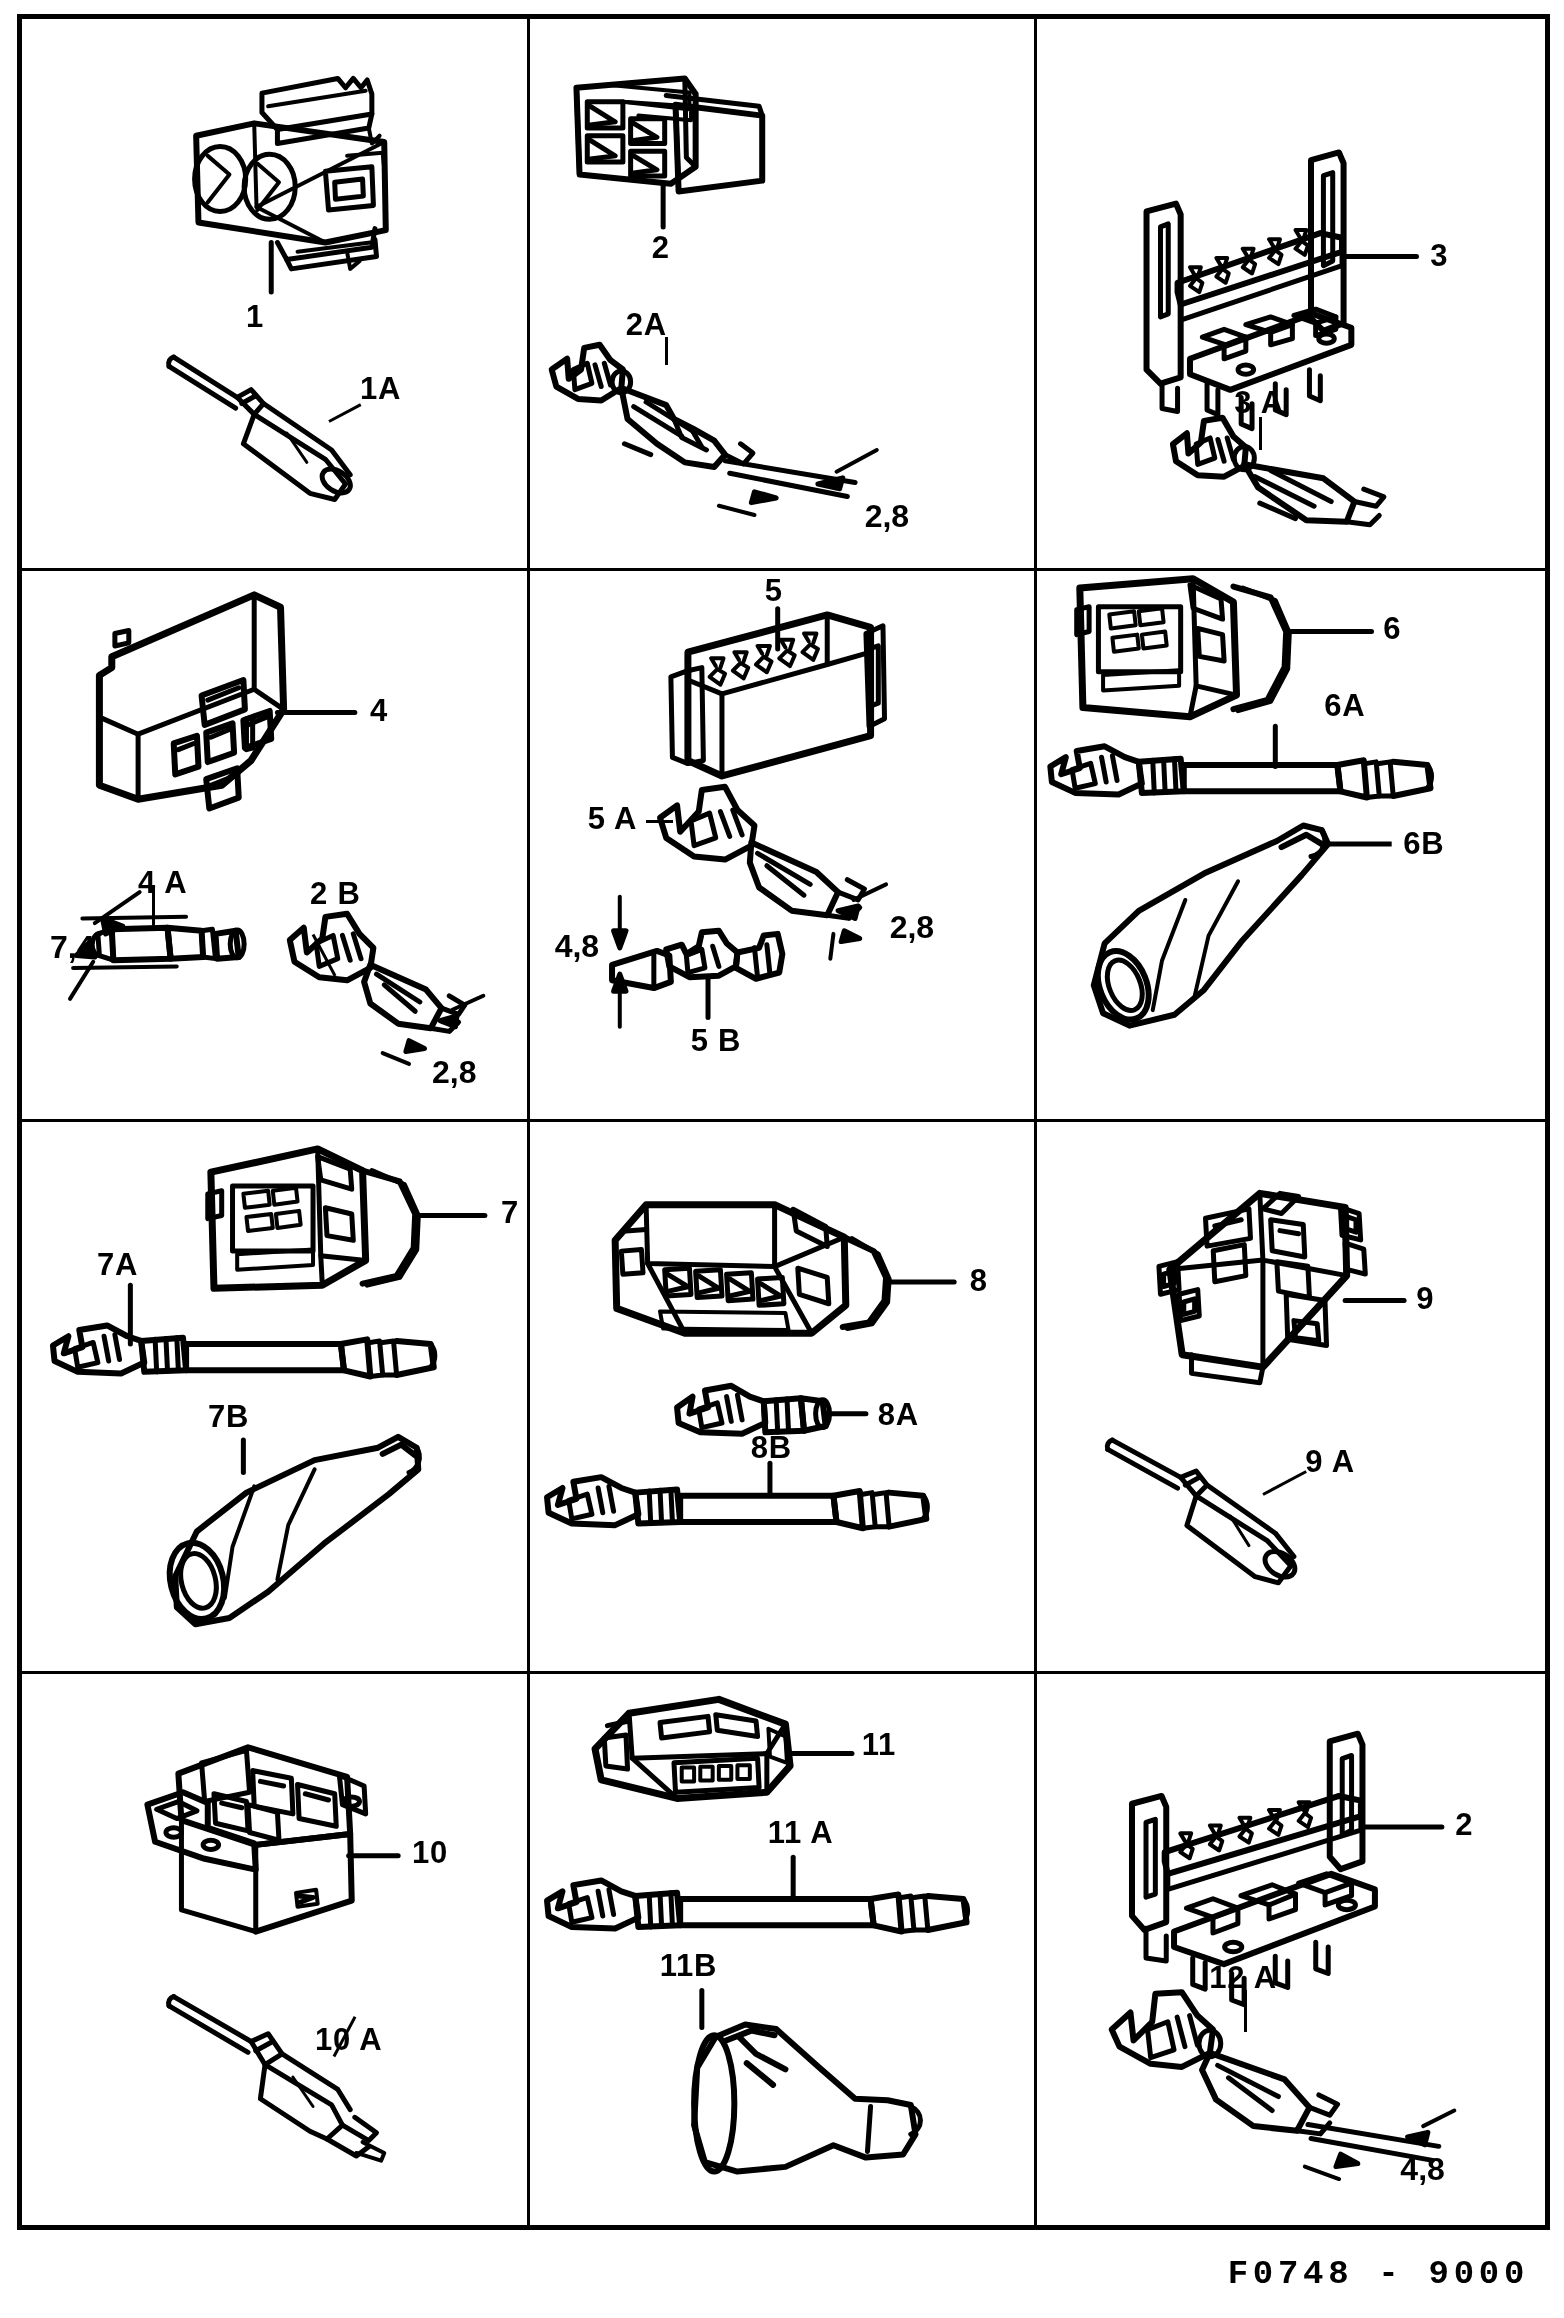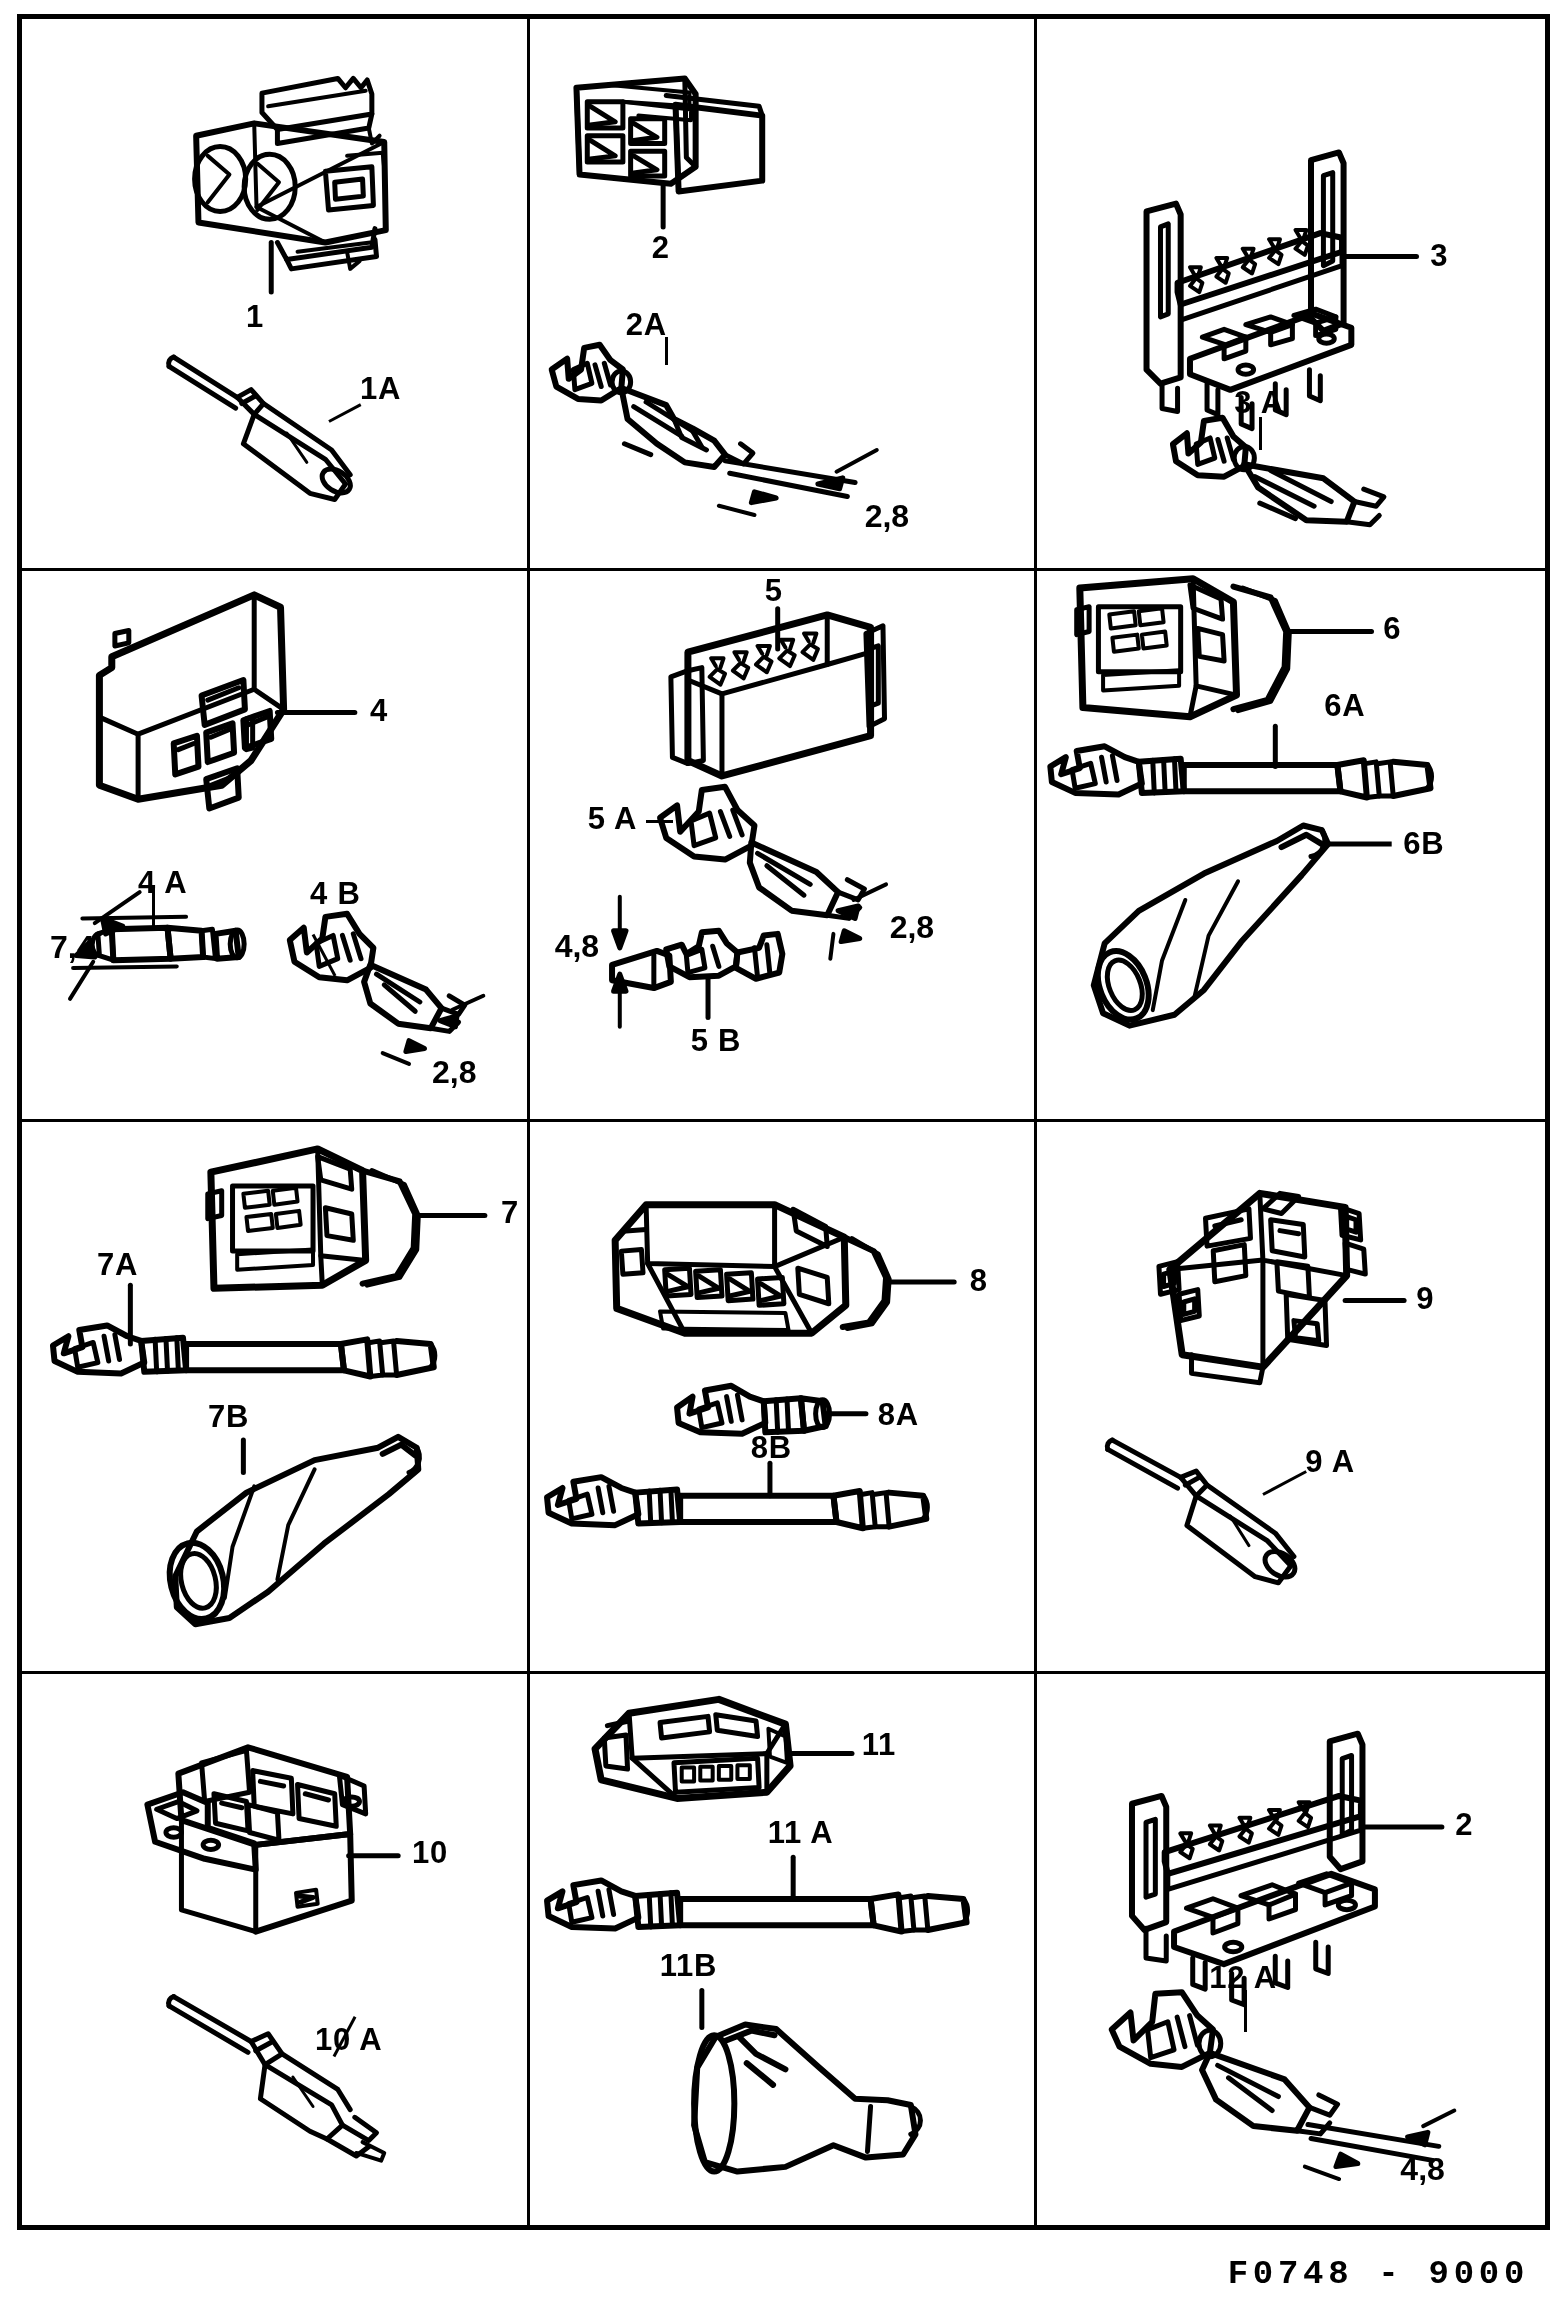--- a/index.html
+++ b/index.html
@@ -264,21 +264,21 @@
 
           <path d="M556 566 L596 548" stroke-width="4"></path>
           <path d="M562 574 L540 580 L560 588 Z" fill="#000"></path>
           <path d="M500 636 L466 622" stroke-width="4"></path>
           <path d="M496 620 L520 616 L500 606 Z" fill="#000"></path>
         </g>
       </svg>
       <span class="lbl" style="left:348px;top:124px;">4</span>
       <span class="lbl" style="left:116px;top:288px;margin-top:8px;">4 A</span>
       <i class="lead v" style="left:130px;top:316px;height:44px;"></i>
-      <span class="lbl" style="left:288px;top:307px;">4 B</span>
+      <span class="lbl" style="left:288px;top:307px;">2 B</span>
       <i class="lead h" style="left:291px;top:362px;width:47px;transform:rotate(62deg);transform-origin:left center;"></i>
       <span class="dim" style="left:28px;top:360px;">7,4</span>
       <span class="dim" style="left:410px;top:485px;">2,8</span>
     </div>
 
     <div class="cell">
       <svg class="art" viewBox="0 0 652 707">
         <g fill="none" stroke="#000" stroke-width="5" stroke-linejoin="round" stroke-linecap="round">
 
           <path d="M204 104 L384 56 L440 72 L440 212 L248 264 L204 244 Z" stroke-width="7"></path>

